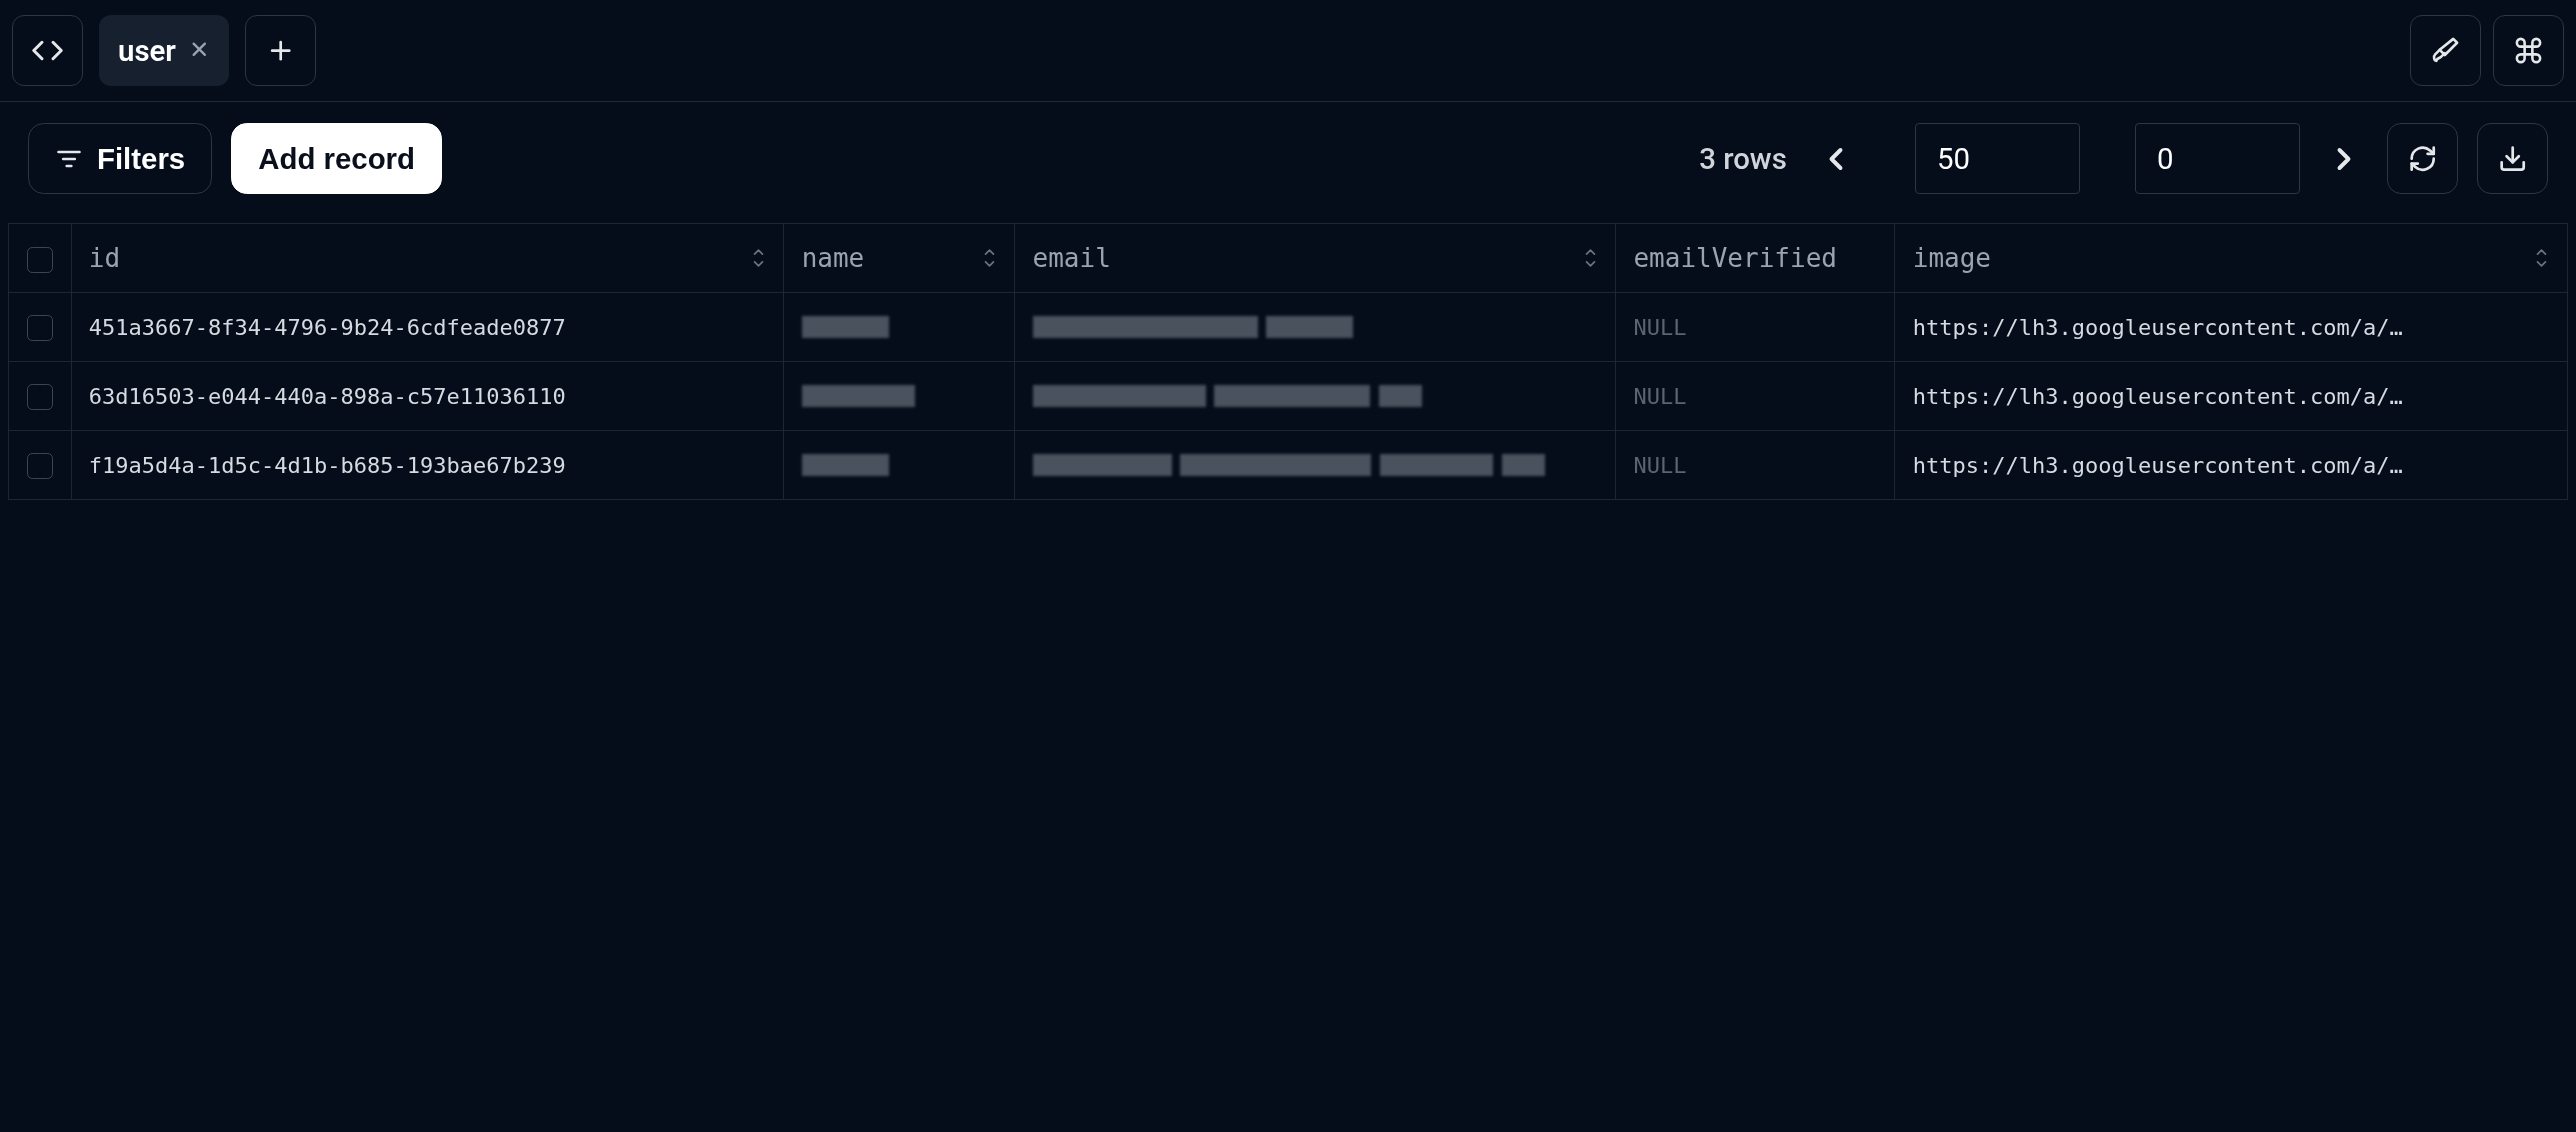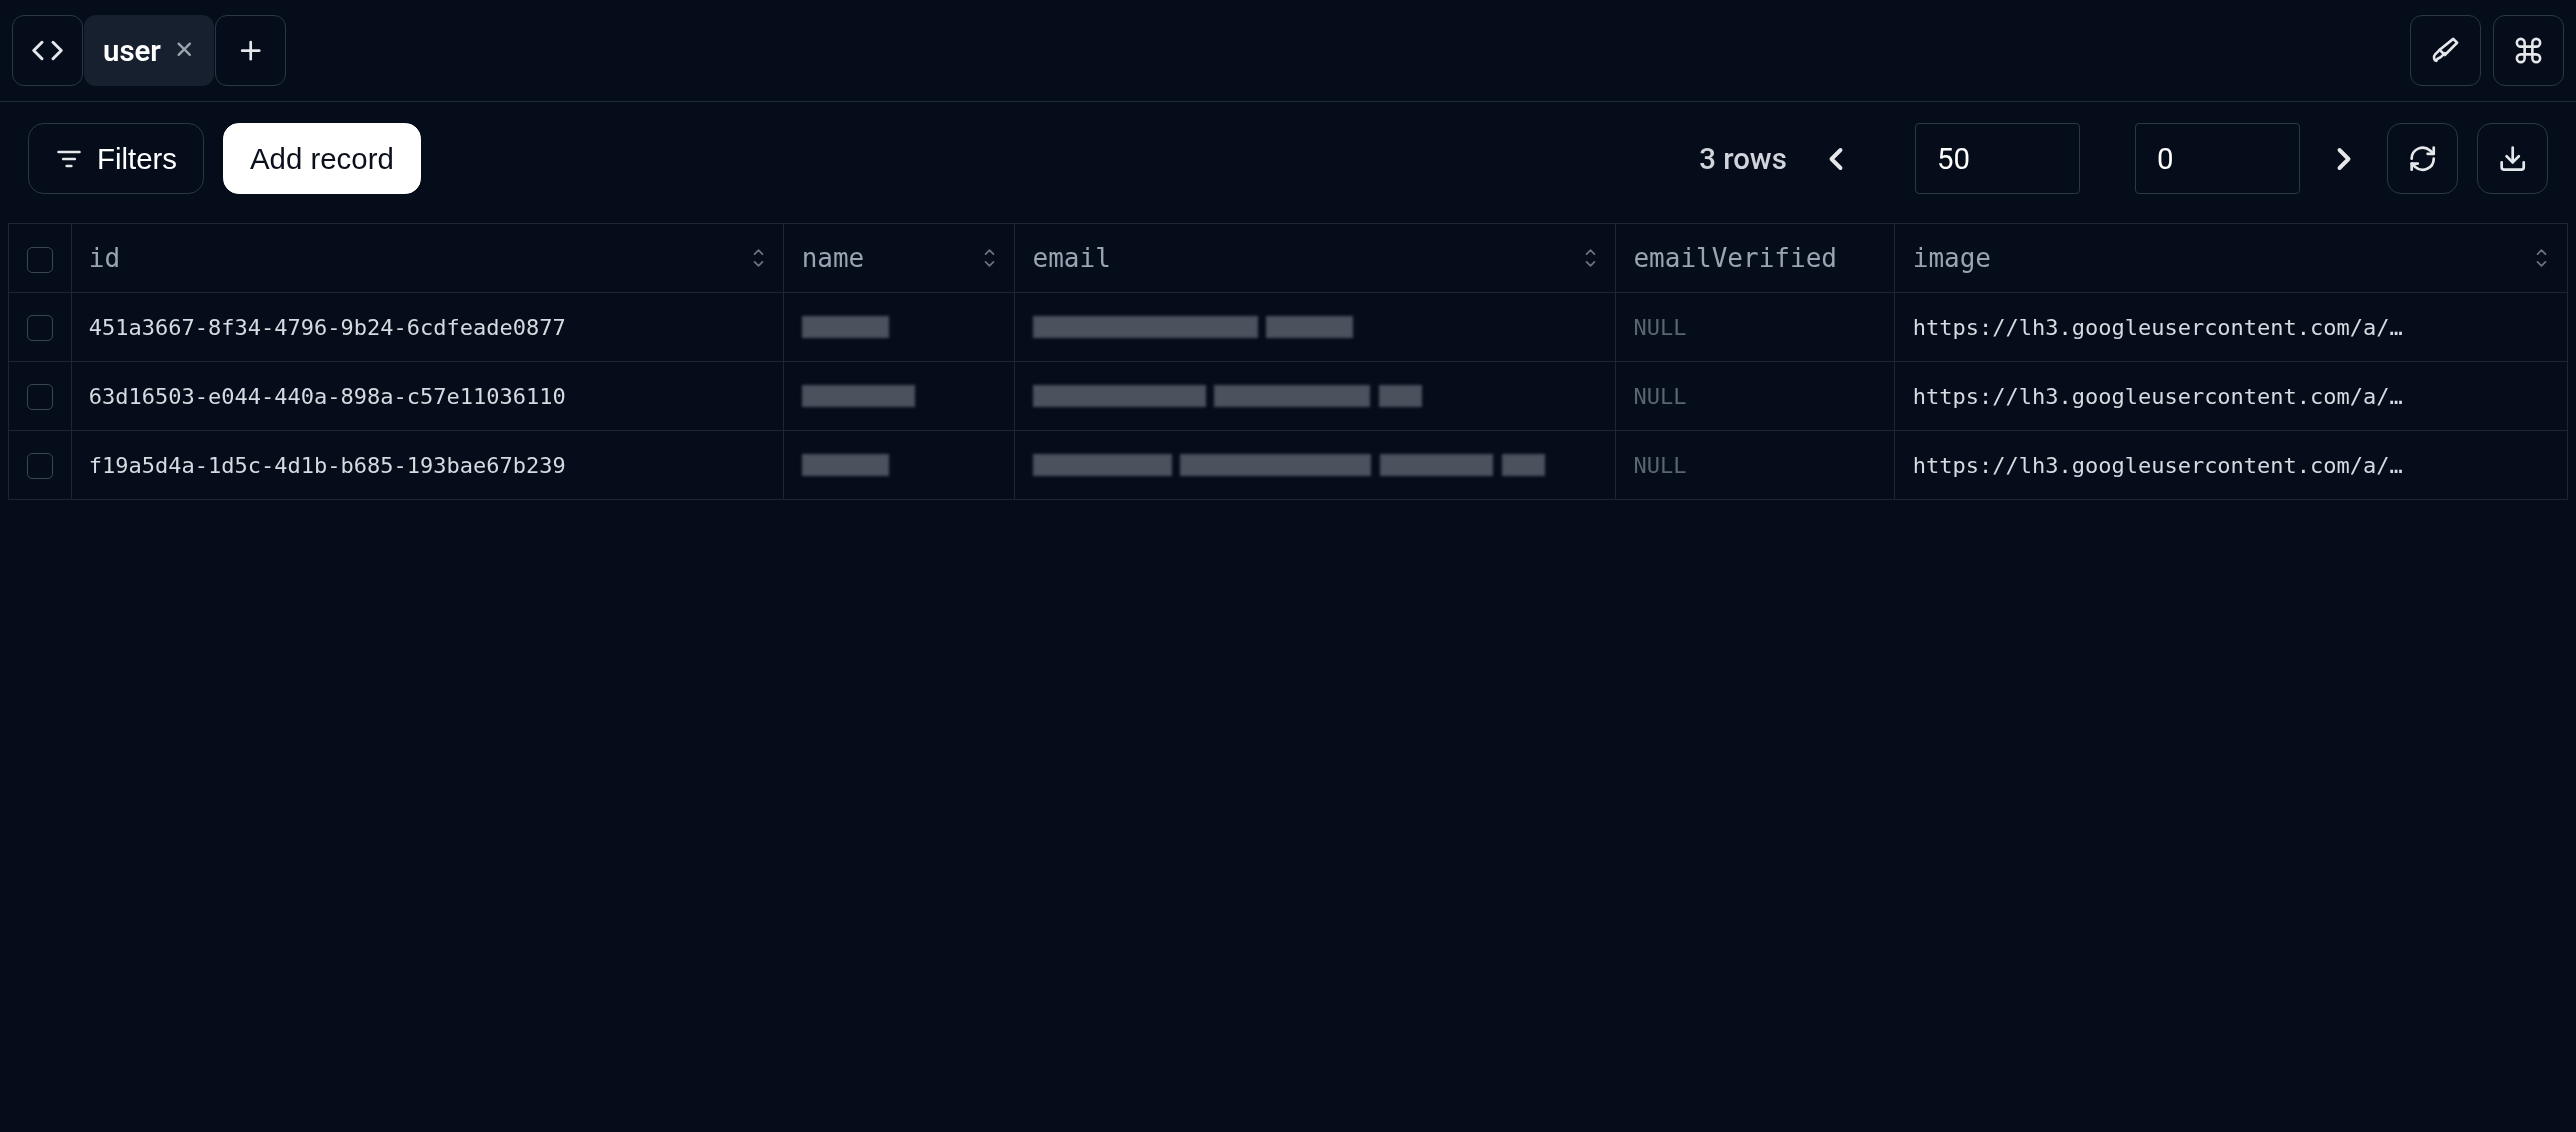--- a/index.html
+++ b/index.html
@@ -21,21 +21,21 @@
   .tab-bar {
     display: flex;
     align-items: center;
     padding: 8.7px 12px;
     height: 102px;
     border-bottom: 0.9px solid #1f2937;
   }
   .tab-bar-left {
     display: flex;
     align-items: center;
-    gap: 1px;
+    gap: 16px;
   }
   .tab-bar-right {
     margin-left: auto;
     display: flex;
     align-items: center;
     gap: 12px;
   }
   .icon-btn {
     width: 71px;
     height: 71px;
@@ -80,21 +80,21 @@
     display: flex;
     align-items: center;
     gap: 14px;
     height: 71px;
     padding: 8px 26px;
     border: 0.9px solid #2b3646;
     border-radius: 15.6px;
     background: transparent;
     color: #fff;
     font-size: 29.4px;
-    font-weight: 400;
+    font-weight: 700;
     cursor: pointer;
   }
   .pill-btn svg { stroke: #e5e7eb; }
   .pill-btn.primary {
     background: #fff;
     color: #0a0f1c;
     border-color: #fff;
   }
   .rows-text {
     font-size: 29.4px;

